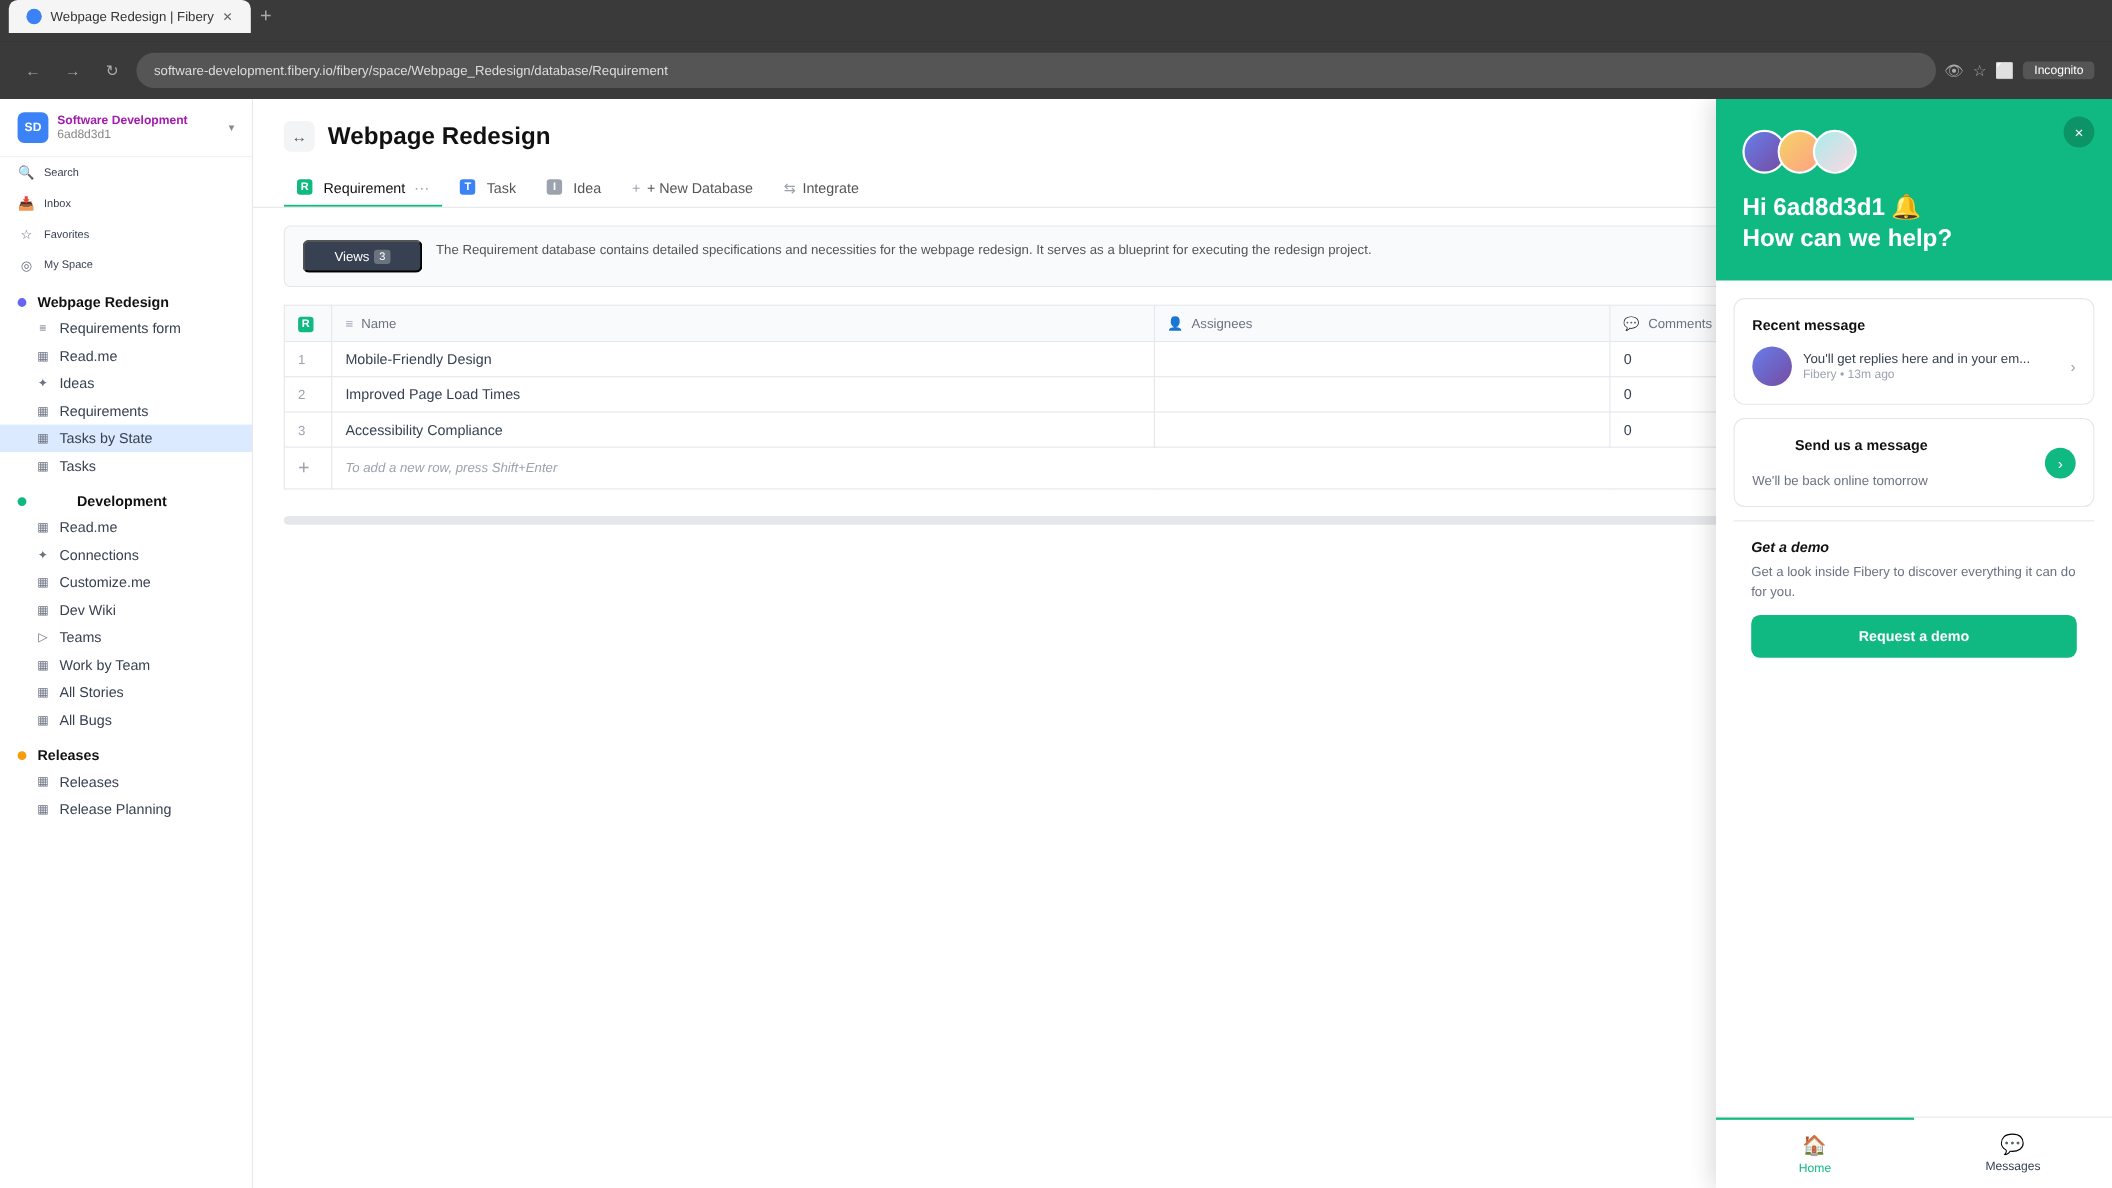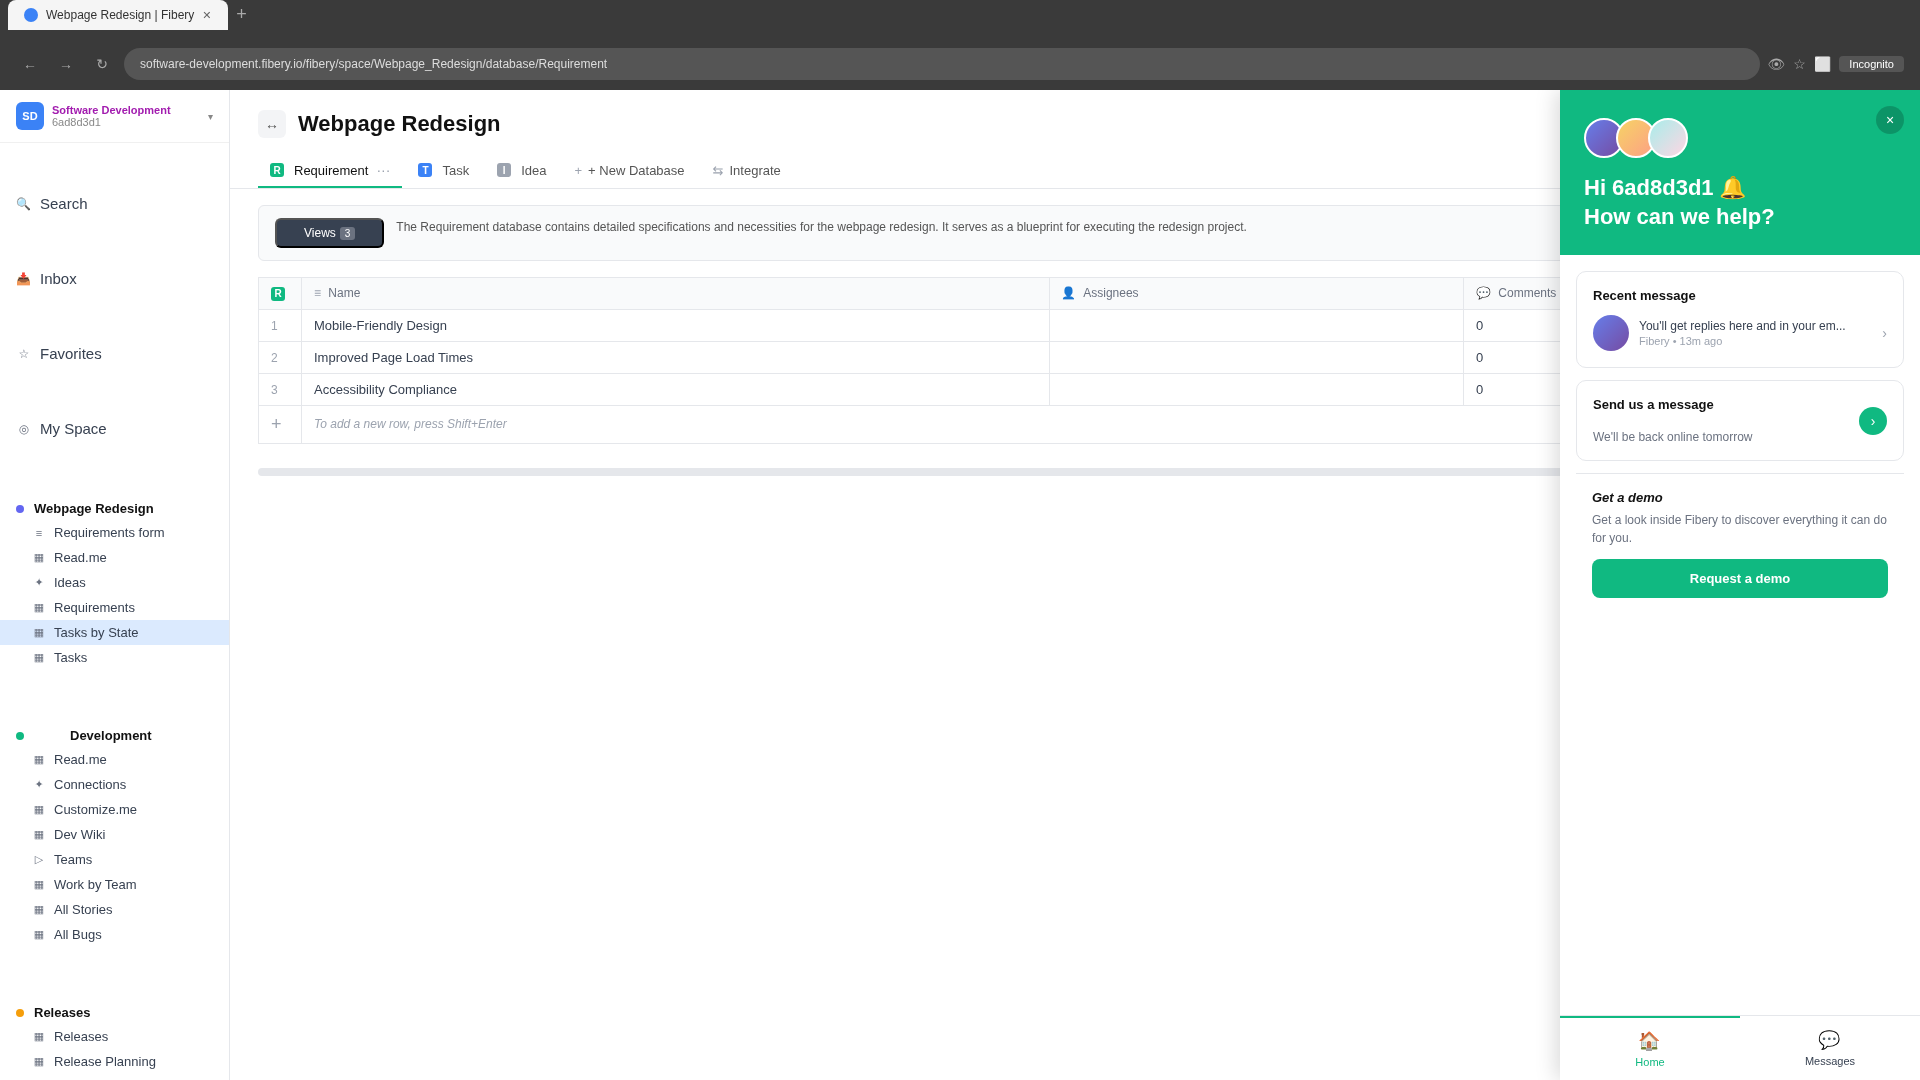--- a/index.html
+++ b/index.html
@@ -14,30 +14,30 @@
     .browser-tab-new { width: 28px; height: 28px; display: flex; align-items: center; justify-content: center; color: #aaa; font-size: 18px; cursor: pointer; }
     .browser-toolbar { background: #3a3a3a; height: 52px; display: flex; align-items: center; gap: 8px; padding: 0 16px; }
     .browser-nav-btn { width: 28px; height: 28px; border-radius: 50%; display: flex; align-items: center; justify-content: center; color: #aaa; cursor: pointer; font-size: 14px; }
     .browser-url-bar { flex: 1; background: #555; border-radius: 20px; height: 32px; display: flex; align-items: center; padding: 0 16px; color: #ddd; font-size: 12px; }
     .browser-icons { display: flex; gap: 8px; align-items: center; color: #aaa; font-size: 14px; }
 
     
     .app { display: flex; flex: 1; height: calc(1080px - 90px); }
 
     
-    .sidebar { width: 230px; background: #fff; border-right: 1px solid #e5e7eb; display: flex; flex-direction: column; overflow-y: auto; flex-shrink: 0; gap: 46px; }
+    .sidebar { width: 230px; background: #fff; border-right: 1px solid #e5e7eb; display: flex; flex-direction: column; overflow-y: auto; flex-shrink: 0; }
     .sidebar-header { padding: 12px 16px; display: flex; align-items: center; gap: 8px; border-bottom: 1px solid #f0f0f0; }
     .sidebar-workspace-icon { width: 28px; height: 28px; background: #3b82f6; border-radius: 6px; display: flex; align-items: center; justify-content: center; color: white; font-size: 11px; font-weight: bold; flex-shrink: 0; }
     .sidebar-workspace-name { font-size: 11px; font-weight: 600; color: #a21caf; }
     .sidebar-workspace-id { font-size: 11px; color: #888; }
     .sidebar-chevron { margin-left: auto; color: #888; font-size: 10px; }
 
     .sidebar-item { display: flex; align-items: center; gap: 8px; padding: 6px 16px; cursor: pointer; color: #374151; font-size: 13px; border-radius: 0; }
     .sidebar-item .item-icon { width: 16px; height: 16px; display: flex; align-items: center; justify-content: center; font-size: 12px; flex-shrink: 0; color: #6b7280; }
-    .sidebar-item .item-label { font-size: 15px; }
+    .sidebar-item .item-label { font-size: 10px; }
 
     .sidebar-section { margin-top: 4px; }
     .sidebar-section-header { display: flex; align-items: center; gap: 6px; padding: 8px 16px 4px; cursor: pointer; }
     .sidebar-section-header .section-name { font-size: 13px; font-weight: 600; color: #111; }
     .sidebar-section-header .section-dot { width: 8px; height: 8px; border-radius: 50%; flex-shrink: 0; }
 
     .sub-item { display: flex; align-items: center; gap: 8px; padding: 5px 16px 5px 32px; cursor: pointer; color: #374151; font-size: 13px; }
     .sub-item .item-icon { width: 14px; height: 14px; display: flex; align-items: center; justify-content: center; font-size: 11px; flex-shrink: 0; color: #6b7280; }
 
     
@@ -366,21 +366,21 @@
               <div class="chat-card-meta">
                 <span>Fibery</span>
                 <span> • </span>
                 <span>13m ago</span>
               </div>
             </div>
             <span class="chat-card-arrow">›</span>
           </div>
         </div>
 
-        <div class="chat-card" style="display:flex; align-items:center; justify-content:space-between; padding:16px;">
+        <div class="chat-card" style="display:flex; align-items:center; justify-content:space-between; padding:16px;text-align:right;">
           <div>
             <div class="chat-send-title">Send us a message</div>
             <div class="chat-send-subtitle">We'll be back online tomorrow</div>
           </div>
           <div class="chat-arrow-green">›</div>
         </div>
 
         <div class="chat-demo-section">
           <div class="chat-demo-title">Get a demo</div>
           <div class="chat-demo-text">Get a look inside Fibery to discover everything it can do for you.</div>

